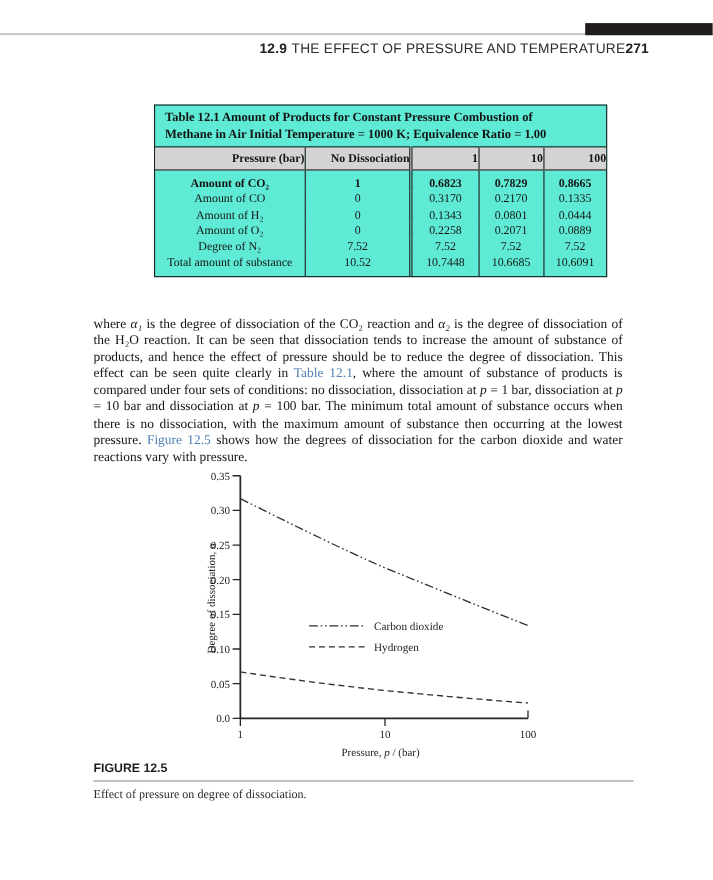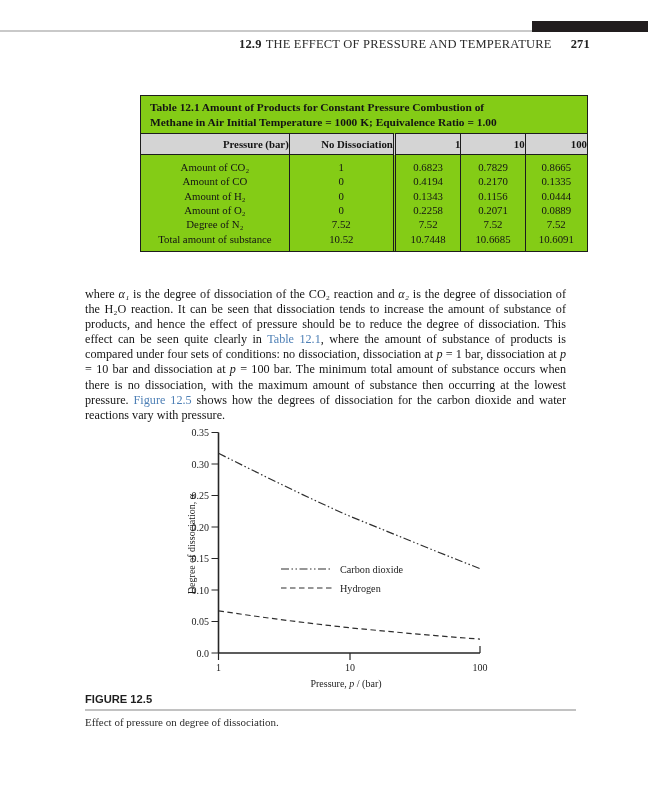--- a/index.html
+++ b/index.html
@@ -5,44 +5,44 @@
   * { margin:0; padding:0; box-sizing:border-box; }
   html,body { width:648px; height:800px; }
   body {
     position:relative; background:#ffffff; overflow:hidden;
     font-family:"Liberation Serif","DejaVu Serif",serif; color:#1b1b1b;
   }
   
   .top-rule { position:absolute; left:0; top:30px; width:648px; height:2px; background:#c9c9c9; }
   .edge-tab { position:absolute; left:532px; top:21px; width:116px; height:11px; background:#211d1e; }
   .runhead {
-    position:absolute; top:37px; right:58px; display:flex; gap:19px; align-items:baseline;
-    font-family:Liberation Serif, serif; font-size:12.5px; color:#2c2c2c;
+    position:absolute; top:37px; right:58px; display:flex; align-items:baseline;
+    font-family:Liberation Sans, sans-serif; font-size:12.5px; color:#2c2c2c;
     letter-spacing:.2px; white-space:nowrap;margin-left:47px;
   }
   .runhead b { font-weight:bold; color:#222; }
   .runhead .sec { margin-right:4px; }
   
   .tbl-wrap {
-    position:absolute; left:140px; top:95px; width:448px;
-    border:1.5px solid #1d1d1d; background:#84cc16;
+    position:absolute; left:140px; top:95px; width:412px;
+    border:1.5px solid #1d1d1d; background:#5eead4;
   }
   .tbl-title {
     padding:4px 9px 4px 9px; font-weight:bold; font-size:11.4px; line-height:14.6px; color:#141414;
   }
   table.data { border-collapse:collapse; width:100%; table-layout:fixed; }
   col.c0{width:127px} col.c1{width:90px} col.c2{width:57px} col.c3{width:55px} col.c4{width:53px}
   th {
     background:#d4d4d4; font-size:10.8px; font-weight:bold; padding:4px 0 4px 0;
     border-top:1.5px solid #1d1d1d; border-bottom:1.5px solid #1d1d1d; text-align:right; color:#141414;
   }
   td { font-size:10.8px; line-height:14.3px; text-align:center; color:#141414; }
   .vb { border-left:1px solid #1d1d1d; }
   .dvb { border-left:3px double #1d1d1d; }
-  tr.first td { padding-top:5px; }
+  tr.first td { padding-top:5px;font-weight:bold; }
   tr.last td { padding-bottom:5px; }
   
   .para {
     position:absolute; left:85px; top:287px; width:481px;
     font-size:12.2px; line-height:15.1px; text-align:justify; color:#151515;
   }
   .para .i { font-style:italic; }
   .para .lnk { color:#4d7fb5; }
   
   .chart { position:absolute; left:180px; top:422px; }
@@ -94,29 +94,29 @@
       <tr class="first">
         <td>Amount of CO₂</td>
         <td class="vb">1</td>
         <td class="dvb">0.6823</td>
         <td class="vb">0.7829</td>
         <td class="vb">0.8665</td>
       </tr>
       <tr>
         <td>Amount of CO</td>
         <td class="vb">0</td>
-        <td class="dvb">0.4194</td>
+        <td class="dvb">0.3170</td>
         <td class="vb">0.2170</td>
         <td class="vb">0.1335</td>
       </tr>
       <tr>
         <td>Amount of H₂</td>
         <td class="vb">0</td>
         <td class="dvb">0.1343</td>
-        <td class="vb">0.1156</td>
+        <td class="vb">0.0801</td>
         <td class="vb">0.0444</td>
       </tr>
       <tr>
         <td>Amount of O₂</td>
         <td class="vb">0</td>
         <td class="dvb">0.2258</td>
         <td class="vb">0.2071</td>
         <td class="vb">0.0889</td>
       </tr>
       <tr>

